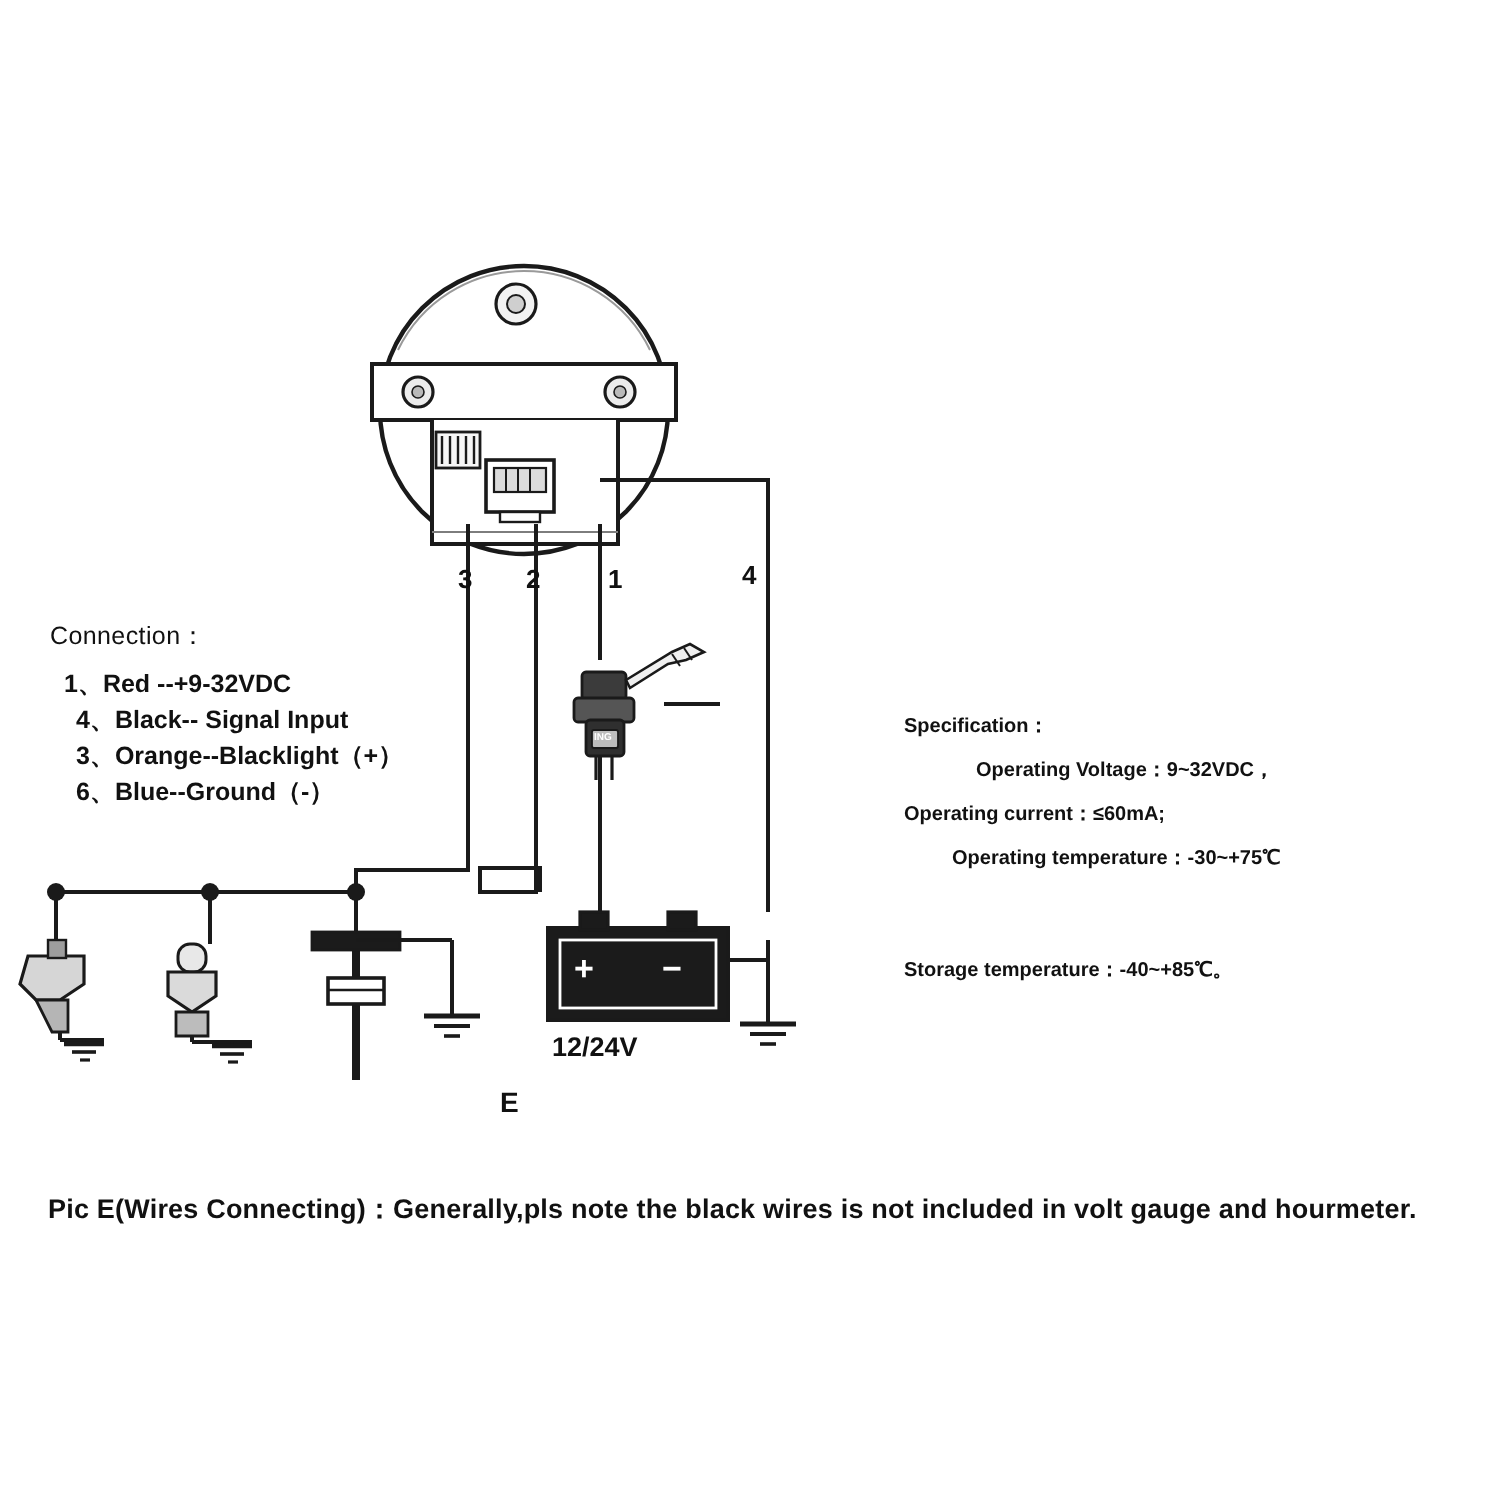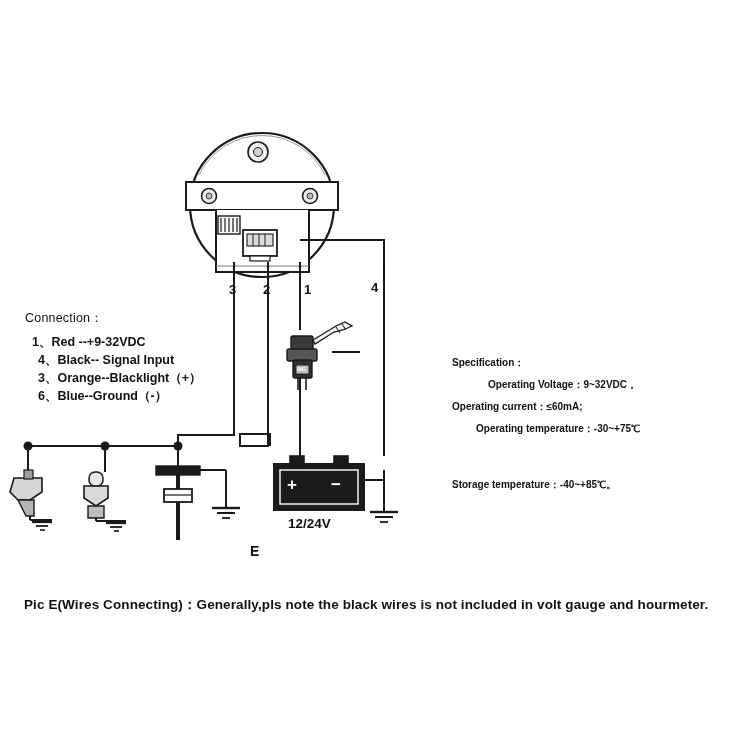--- a/index.html
+++ b/index.html
@@ -247,21 +247,21 @@
   <div class="txt spec-line" style="left:476px; top:422px;text-align:right;">Operating temperature：-30~+75℃</div>
   <div class="txt spec-line" style="left:452px; top:444px;margin-top:34px;">Storage temperature：-40~+85℃。</div>
 
   <div class="txt term-num" style="left:229px; top:282px;">3</div>
   <div class="txt term-num" style="left:263px; top:282px;">2</div>
   <div class="txt term-num" style="left:304px; top:282px;">1</div>
   <div class="txt term-num" style="left:371px; top:280px;">4</div>
 
   <div class="plus-minus" style="left:287px; top:475px;">+</div>
   <div class="plus-minus" style="left:331px; top:475px;">−</div>
-  <div class="txt batt-label" style="left:288px; top:516px;">12/24V</div>
+  <div class="txt batt-label" style="left:276px; top:516px;">12/24V</div>
 
   <div class="ign-txt" style="left:297px; top:366px;">ING</div>
 
   <div class="txt e-label" style="left:250px; top:543px;">E</div>
 
   <div class="txt caption" style="left:24px; top:596px;">Pic E(Wires Connecting)：Generally,pls note the black wires is not included in volt gauge and hourmeter.</div>
 
 </div>
 
 </body></html>

